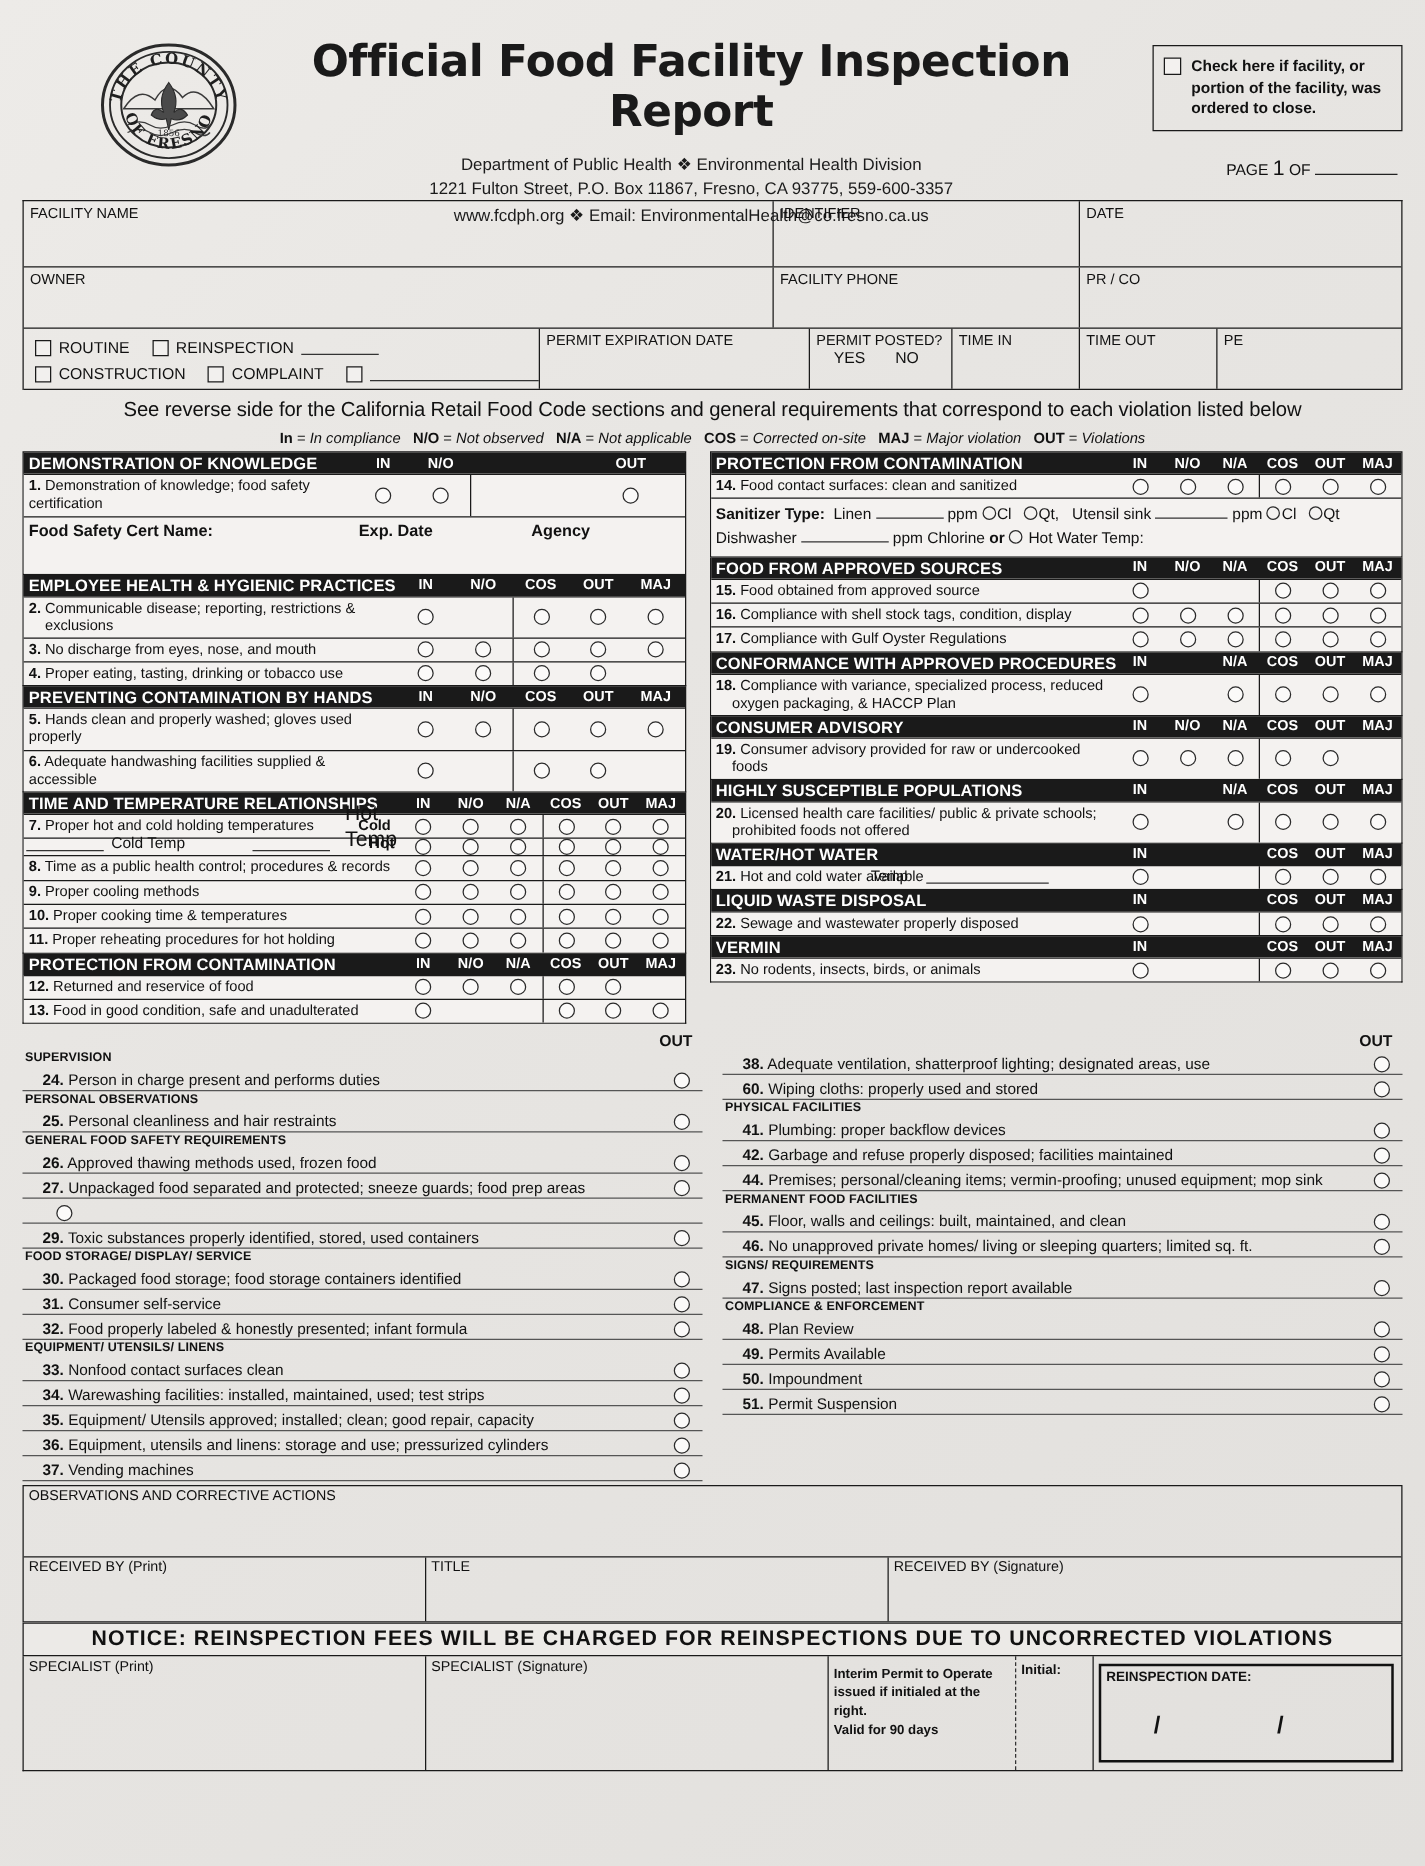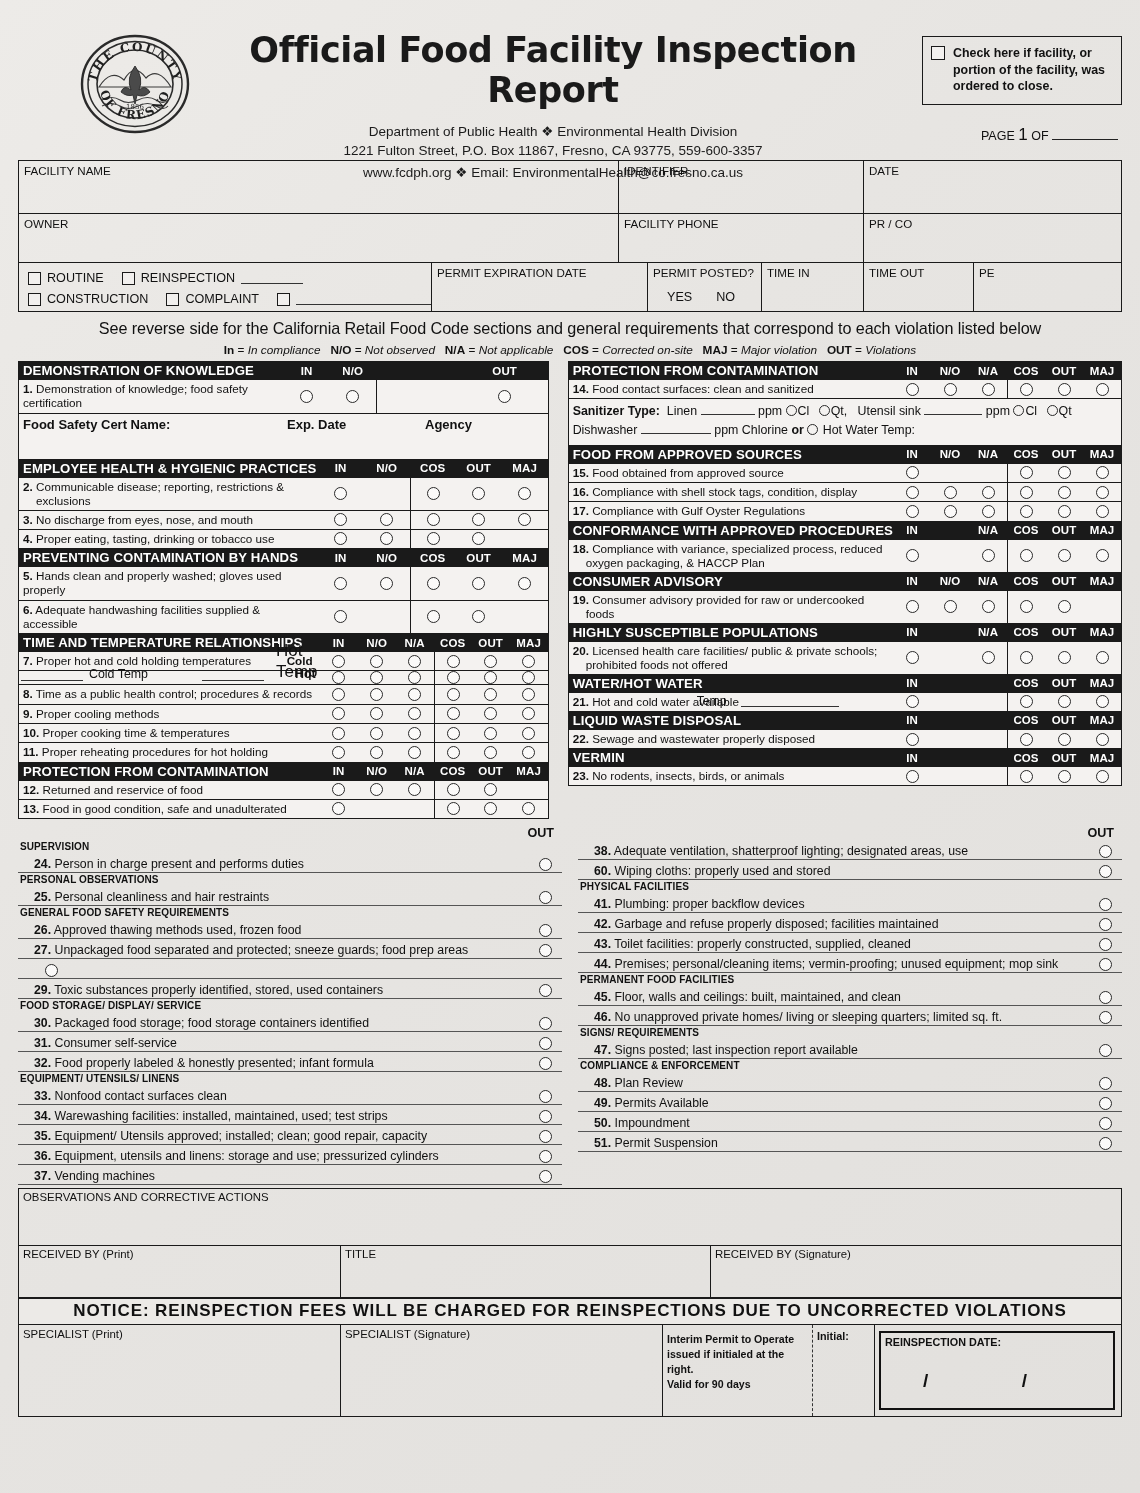--- a/index.html
+++ b/index.html
@@ -48,21 +48,21 @@
   .ic:last-child { border-right:none; }
   .h-lg { height:52px; }
   .h-md { height:48px; }
   .h-chk { height:48px; }
 
   
   .chkwrap { display:flex; flex-direction:column; justify-content:center; gap:7px; height:100%; padding-left:4px; }
   .chkline { display:flex; align-items:center; gap:6px; font-size:12.6px; }
   .chkline .cb2 { width:13px;height:13px;border:1.5px solid #1a1a1a;background:#f2f0ee; flex:0 0 auto;}
   .blank { display:inline-block; border-bottom:1.3px solid #333; height:12px; }
-  .yn { display:flex; gap:12px; align-items:flex-end; margin-top:11px; padding-left:2px; }
+  .yn { display:flex; gap:12px; align-items:flex-end; margin-top:0; padding-left:2px; }
 
   
   .reverse {
     text-align:center; font-size:16.2px; padding:7px 0 5px 0; letter-spacing:-0.1px;
   }
   .legend { text-align:center; font-size:11.8px; padding-bottom:4px; }
   .legend b { font-style:normal; font-weight:bold; }
   .legend i { font-style:italic; }
 
   
@@ -1110,26 +1110,20 @@
               <span class="circ"></span>
             </div>
           </div>
           <div class="litem">
             <div class="ltxt"><b>42.</b> Garbage and refuse properly disposed; facilities maintained</div>
                    <div class="lo">
               <span class="circ"></span>
             </div>
           </div>
           <div class="litem">
-            <div class="ltxt"><b>43.</b> Toilet facilities: properly constructed, supplied, cleaned</div>
-                   <div class="lo">
-              <span class="circ"></span>
-            </div>
-          </div>
-          <div class="litem">
             <div class="ltxt"><b>44.</b> Premises; personal/cleaning items; vermin-proofing; unused equipment; mop sink</div>
                    <div class="lo">
               <span class="circ"></span>
             </div>
           </div>
           <div class="lhdr">PERMANENT FOOD FACILITIES</div>
           <div class="litem">
             <div class="ltxt"><b>45.</b> Floor, walls and ceilings: built, maintained, and clean</div>
                    <div class="lo">
               <span class="circ"></span>

